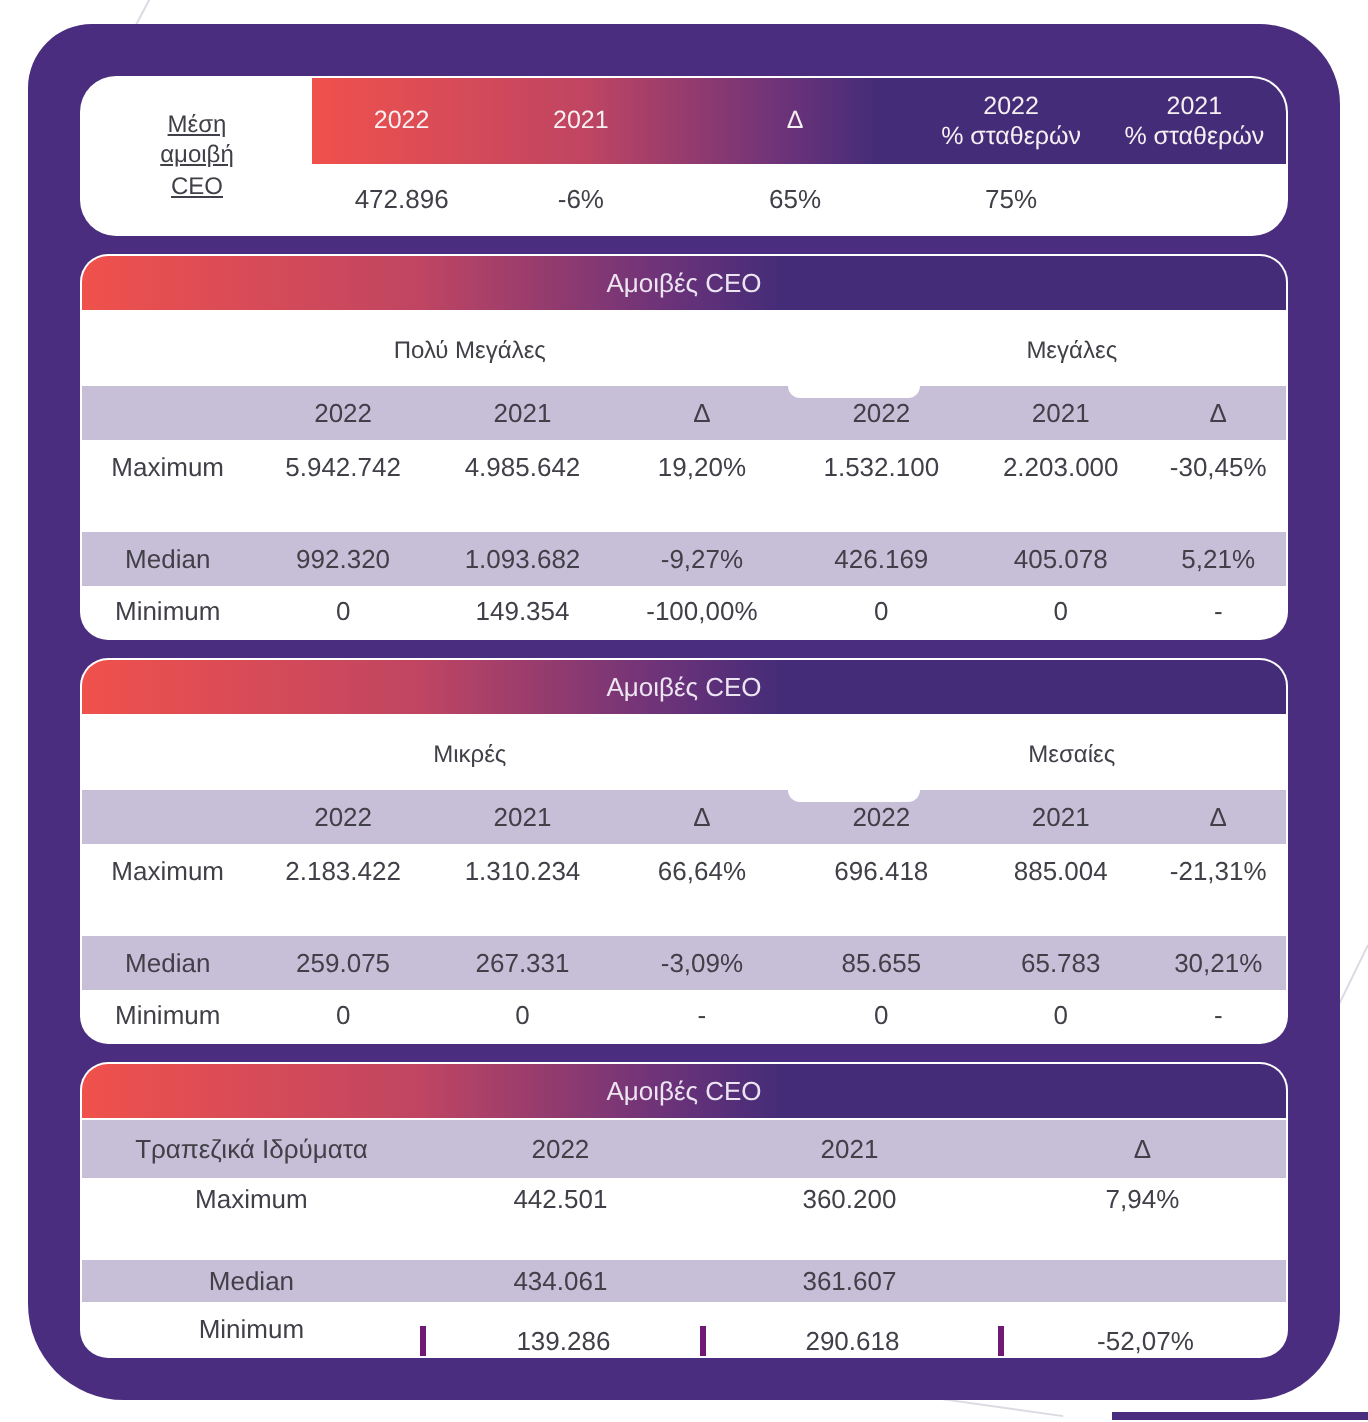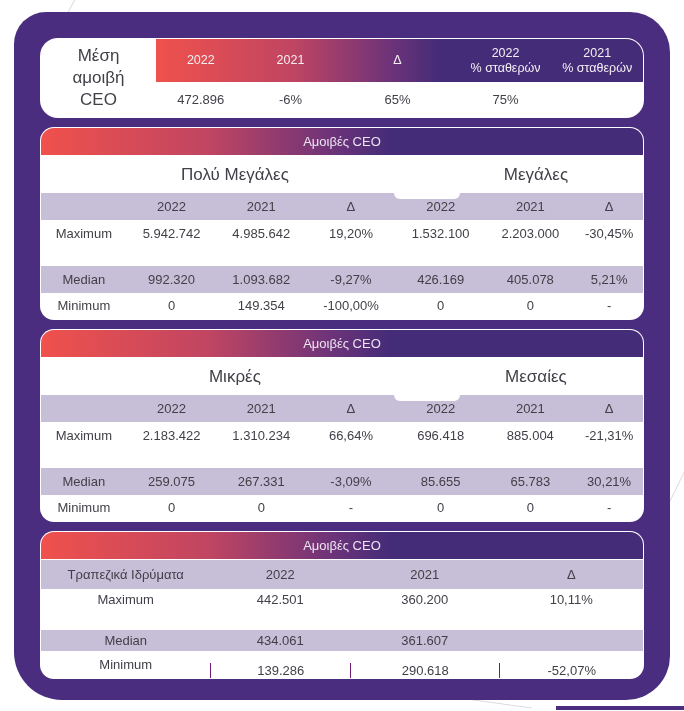--- a/index.html
+++ b/index.html
@@ -40,21 +40,21 @@
       var(--gradient_red, #F0514C) 0%,
       #C04562 28%, #6E3379 48%,
       var(--gradient_dark, #452C78) 58%,
       var(--gradient_dark, #452C78) 100%);
   }
 
   
   .card-summary { height: 80px; display: flex; border-radius: 18px; }
   .sum-label {
     width: 115px; display: flex; align-items: center; justify-content: center;
-    text-align: center; font-size: 17px; line-height: 1.3; white-space: pre-line;
+    text-align: center; font-size: 12px; line-height: 1.3; white-space: pre-line; text-decoration: underline;
   }
   .sum-right { flex: 1; display: flex; flex-direction: column; }
   .sum-header {
     height: 43px; display: grid; grid-template-columns: 90fr 90fr 125fr 92fr 92fr;
     color: #F5EFF2;
   }
   .sum-header .hc {
     display: flex; align-items: center; justify-content: center;
     text-align: center; font-size: 12.5px; line-height: 1.2; white-space: pre-line;
   }
@@ -64,21 +64,21 @@
 
   
   .card-group { height: 193px; display: flex; flex-direction: column; }
   .band {
     height: 28px; flex: 0 0 28px;
     display: flex; align-items: center; justify-content: center;
     color: #ECE5F1; font-size: 13px;
     border-bottom: 1.5px solid #ffffff;
   }
   .group-row { height: 37px; flex: 0 0 37px; display: grid; grid-template-columns: 356fr 248fr; }
-  .group-row .gcell { display: flex; align-items: center; justify-content: center; font-size: 17px; padding-left: 33px; }
+  .group-row .gcell { display: flex; align-items: center; justify-content: center; font-size: 12px; padding-left: 33px; }
   .year-row {
     height: 27px; flex: 0 0 27px; position: relative;
     display: grid; grid-template-columns: 86fr 90fr 90fr 90fr 90fr 90fr 68fr;
     background: var(--lavender, #C7BED7);
     font-size: 13px;
   }
   .notch {
     position: absolute; top: 0; left: 353px; width: 66px; height: 6px;
     background: #ffffff; border-radius: 0 0 7px 7px;
   }
@@ -86,21 +86,21 @@
   .lav { background: var(--lavender, #C7BED7); margin-top: 20px; }
 
   
   .card-bank { height: 148px; display: flex; flex-direction: column; }
   .bank-hrow {
     height: 29px; flex: 0 0 29px;
     display: grid; grid-template-columns: 170fr 140fr 150fr 144fr;
     background: var(--lavender, #C7BED7); font-size: 13px;
   }
   .bank-row { flex: 1; display: grid; grid-template-columns: 170fr 140fr 150fr 144fr; }
-  .bank-row.min .cell + .cell { border-left: 1px solid #701a75; margin-top: 12px; }
+  .bank-row.min .cell + .cell { border-left: 3px solid #701a75; margin-top: 12px; }
 </style>
 </head>
 <body>
 
 <div class="deco-line line-top"></div>
 <div class="deco-line line-right"></div>
 <div class="deco-line line-bottom"></div>
 <div class="deco-bar"></div>
 
 <div class="panel">
@@ -223,21 +223,21 @@
     <div class="bank-hrow">
       <div class="cell">Τραπεζικά Ιδρύματα</div>
       <div class="cell">2022</div>
       <div class="cell">2021</div>
       <div class="cell">Δ</div>
     </div>
     <div class="bank-row">
       <div class="cell">Maximum</div>
       <div class="cell">442.501</div>
       <div class="cell">360.200</div>
-      <div class="cell">10,11%</div>
+      <div class="cell">7,94%</div>
     </div>
     <div class="bank-row lav">
       <div class="cell">Median</div>
       <div class="cell">434.061</div>
       <div class="cell">361.607</div>
     </div>
     <div class="bank-row min">
       <div class="cell">Minimum</div>
       <div class="cell">139.286</div>
       <div class="cell">290.618</div>

